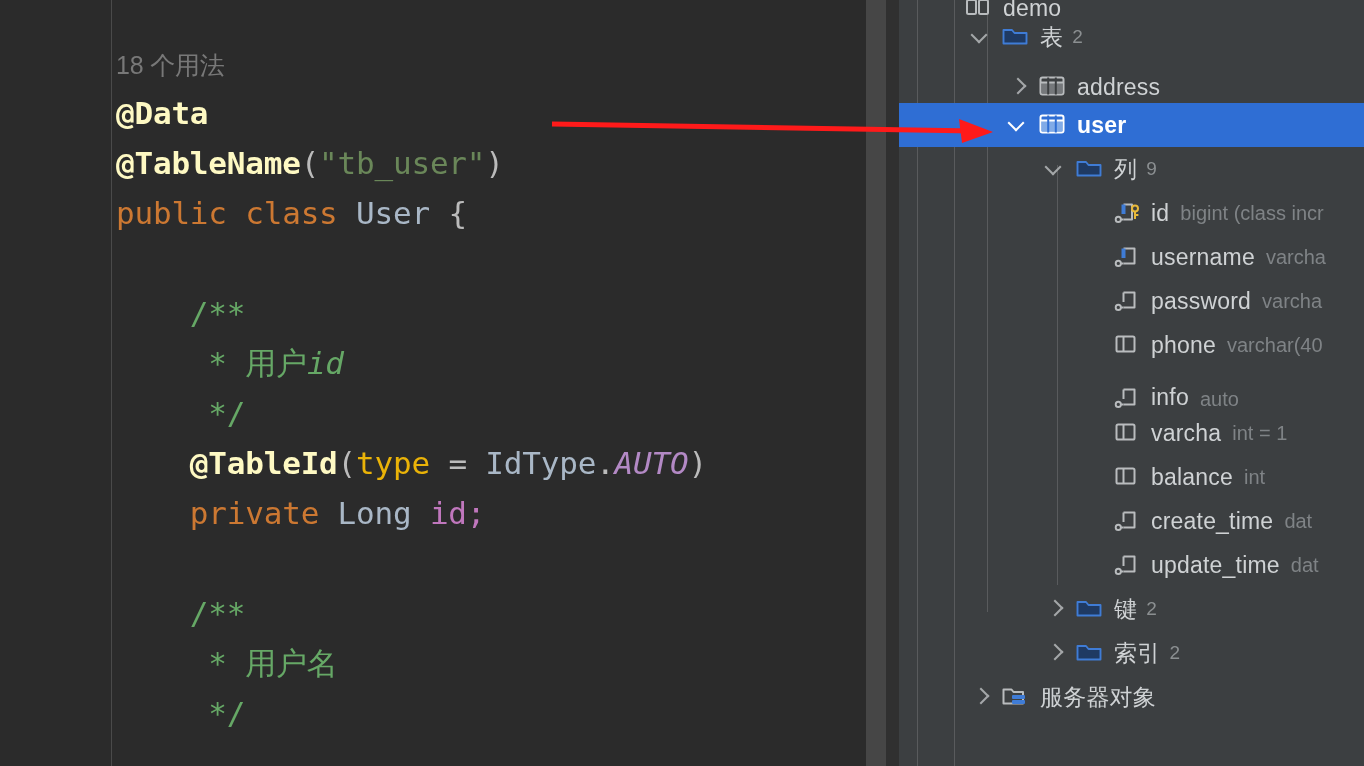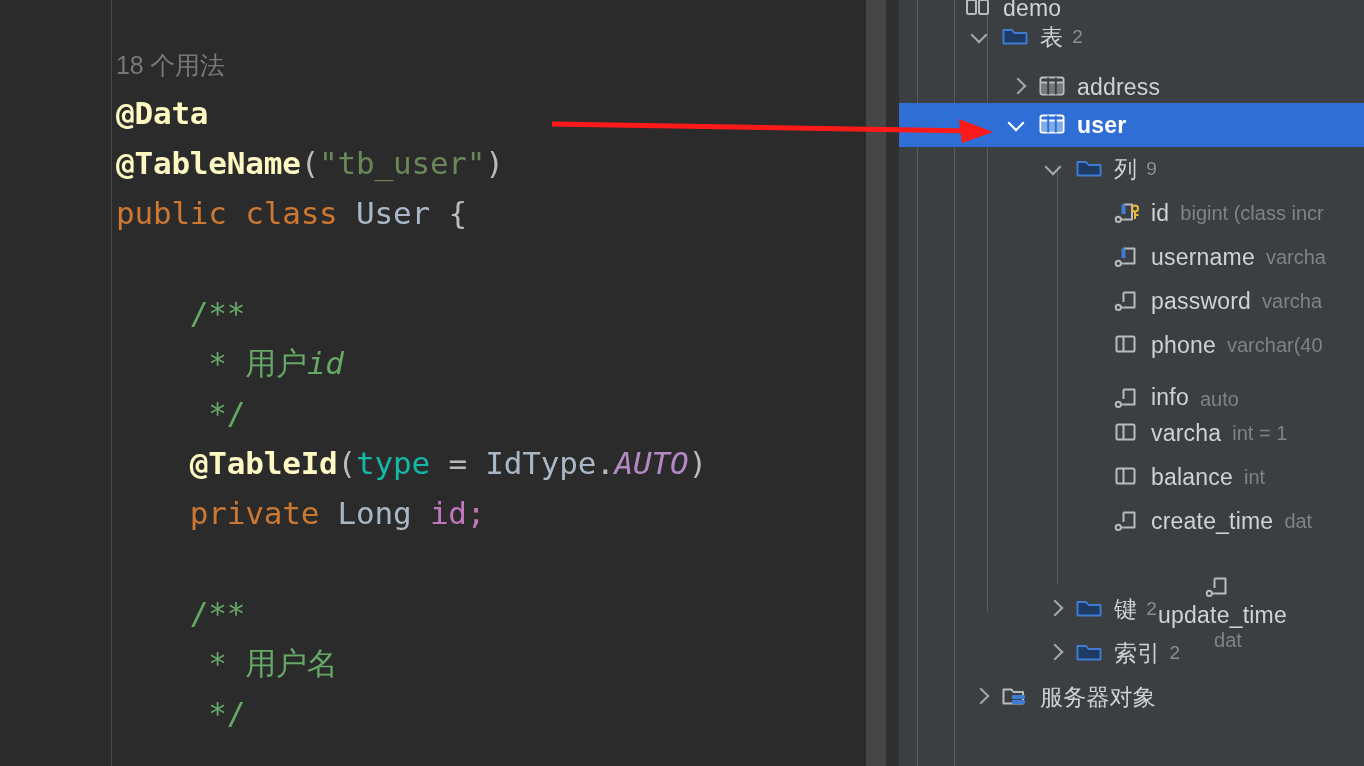--- a/index.html
+++ b/index.html
@@ -33,21 +33,21 @@
   .hint { color: #787878; font-family: "Liberation Sans", sans-serif; font-size: 25px; }
   .anno  { color: #fef9c3; font-weight: bold; }
   .punc  { color: #bbbbbb; }
   .str   { color: #6a8759; }
   .kw    { color: #cc7832; }
   .cls   { color: #a9b7c6; }
   .field { color: #c077bd; }
   .cmt   { color: #66a866; }
   .cmtit { color: #66a866; font-style: italic; }
   .statfld { color: #b389c5; font-style: italic; }
-  .param { color: #14b8a6; }
+  .param { color: #eab308; }
 
   
   #divider-a { position: absolute; left: 866px; top: 0; width: 20px; height: 766px; background: #464646; }
   #divider-b { position: absolute; left: 886px; top: 0; width: 13px; height: 766px; background: #303030; }
 
   
   #dbpanel {
     position: absolute; left: 899px; top: 0; width: 465px; height: 766px;
     background: #3c3f41;
     font-size: 22px;
@@ -275,21 +275,21 @@
             <svg width="28" height="24" viewBox="0 0 28 24">
               <path d="M11.5 4.5 L22.5 4.5 L22.5 19.5 L11.5 19.5" fill="none" stroke="#b9bcbe" stroke-width="2" stroke-linejoin="round"></path>
               <line x1="11.5" y1="4.5" x2="11.5" y2="14" stroke="#b9bcbe" stroke-width="2"></line>
               <line x1="11.5" y1="19.5" x2="8" y2="19.5" stroke="#b9bcbe" stroke-width="2"></line>
               <circle cx="6.3" cy="19.4" r="2.6" fill="none" stroke="#b9bcbe" stroke-width="1.9"></circle>
             </svg>
           </span>
           <span class="label">create_time</span>
           <span class="dtype">dat</span>
         </div>
-        <div class="trow" style="top: 543px; padding-left: 166px; flex-direction: column;">
+        <div class="trow" style="top: 543px; padding-left: 166px;">
           <span class="chev" style="visibility: hidden;"></span>
           <span style="width: 9px; flex: 0 0 9px;"></span>
           <span class="ico col">
             <svg width="28" height="24" viewBox="0 0 28 24">
               <path d="M11.5 4.5 L22.5 4.5 L22.5 19.5 L11.5 19.5" fill="none" stroke="#b9bcbe" stroke-width="2" stroke-linejoin="round"></path>
               <line x1="11.5" y1="4.5" x2="11.5" y2="14" stroke="#b9bcbe" stroke-width="2"></line>
               <line x1="11.5" y1="19.5" x2="8" y2="19.5" stroke="#b9bcbe" stroke-width="2"></line>
               <circle cx="6.3" cy="19.4" r="2.6" fill="none" stroke="#b9bcbe" stroke-width="1.9"></circle>
             </svg>
           </span>

